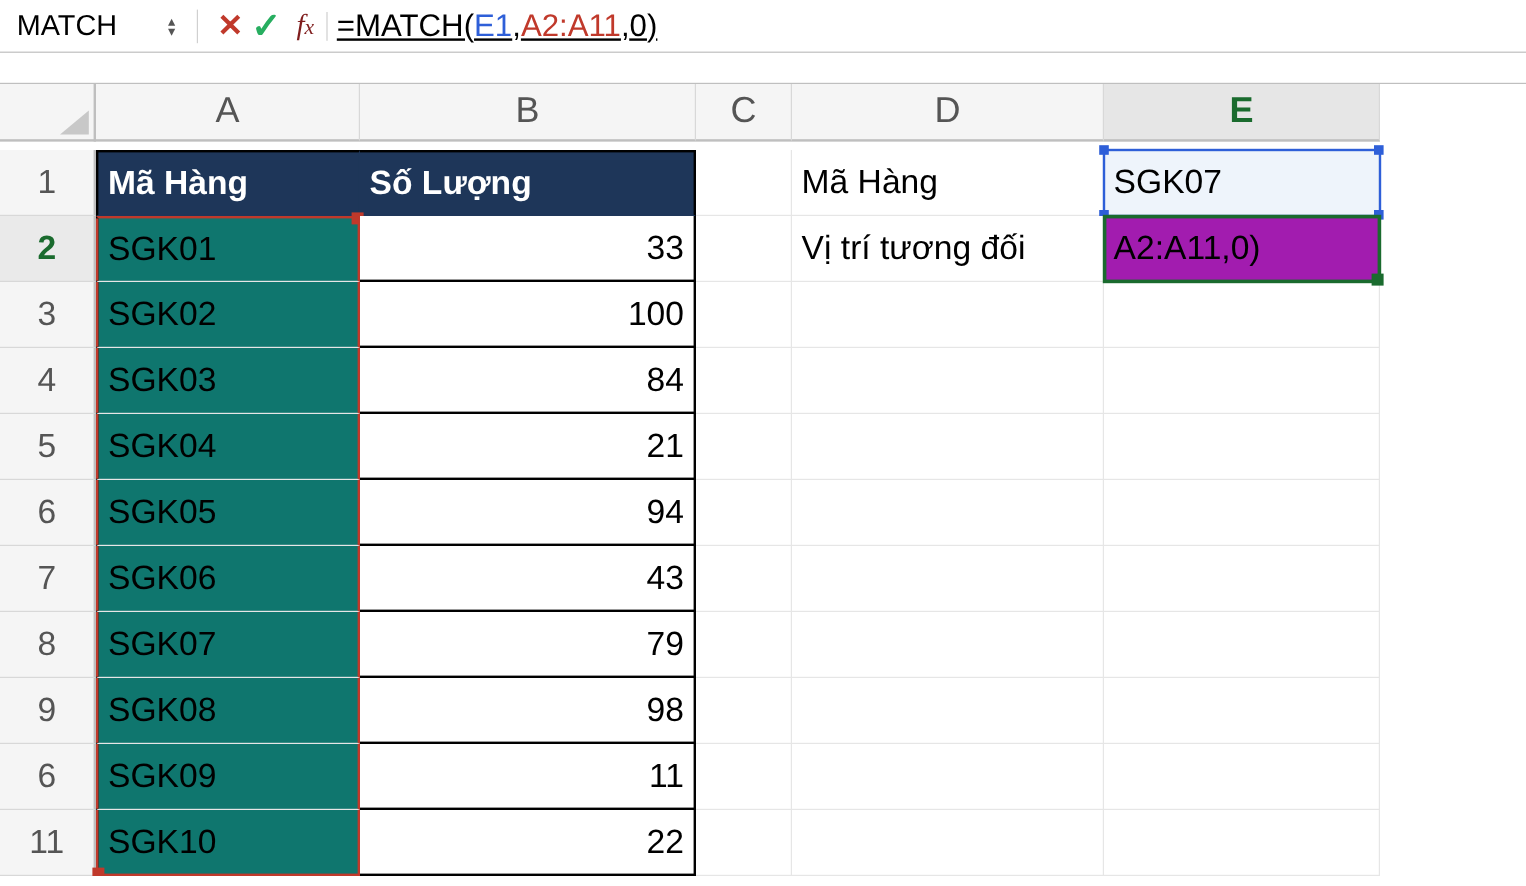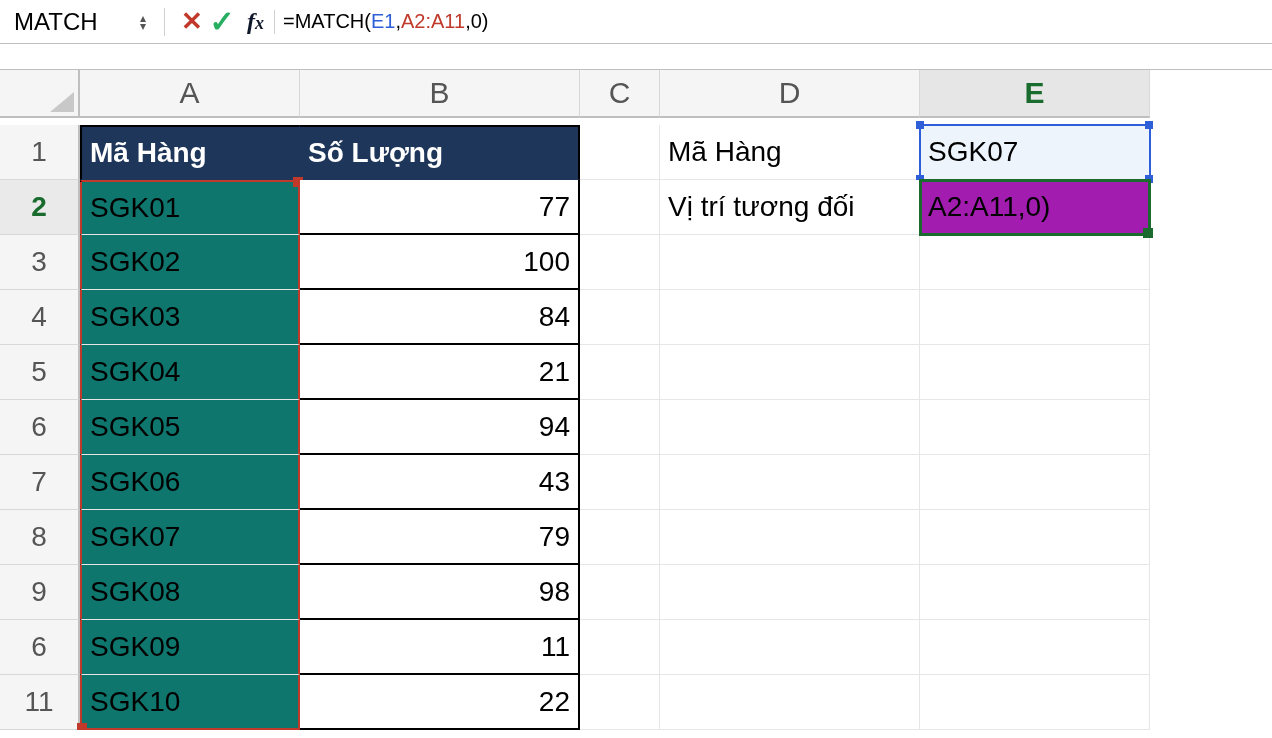--- a/index.html
+++ b/index.html
@@ -39,30 +39,31 @@
   .name-box-spin span { display:block; }
   .vsep {
     width: 1px;
     height: 28px;
     background: #d0d0d0;
     margin: 0 12px;
   }
   .fx-btn { display:flex; align-items:center; justify-content:center; width:30px; height:30px; font-size:26px; }
   .fx-cancel { color:#c0392b; font-weight:bold; }
   .fx-accept { color:#27ae60; font-weight:bold; font-size:30px; }
-  .fx-label { font-style: italic; font-family: "Times New Roman", serif; color:#0f172a; font-size:24px; margin: 0 6px 0 10px; font-weight: bold; }
+  .fx-label { font-style: italic; font-family: "Times New Roman", serif; color:#7f1d1d; font-size:24px; margin: 0 6px 0 10px; }
   .fx-sep { width:1px; height:24px; background:#d0d0d0; margin-left:4px; }
   .fx-input {
     flex:1;
     height:36px;
     padding: 2px 8px;
-    font-size: 20px;
+    font-size: 26px;
     display:flex;
     align-items:center;
     font-family: -apple-system, Arial, sans-serif;
+    text-decoration: underline;
   }
   .fx-eq { color:#000; }
   .fx-ref1 { color:#2e5fd8; }
   .fx-ref2 { color:#c0392b; }
   .fx-num { color:#000; }
 
   
   .gap { height: 26px; border-bottom: 1px solid #bfbfbf; }
 
   
@@ -247,21 +248,21 @@
     <span class="hdl tr"></span>
     <span class="hdl bl"></span>
     <span class="hdl br"></span>
   </div>
 
   <div class="rowhdr r2">2</div>
   <div class="cell rngA first">
     <span>SGK01</span>
     <span class="handle-tr"></span>
   </div>
-  <div class="cell dataB num firstrow">77</div>
+  <div class="cell dataB num firstrow">33</div>
   <div class="cell"></div>
   <div class="cell" style="white-space:nowrap;">Vị trí tương đối</div>
   <div class="cell activeE2">
     <span>A2:A11,0)</span>
   </div>
 
   <div class="rowhdr">3</div>
   <div class="cell rngA">SGK02</div>
   <div class="cell dataB num">100</div>
   <div class="cell"></div>

